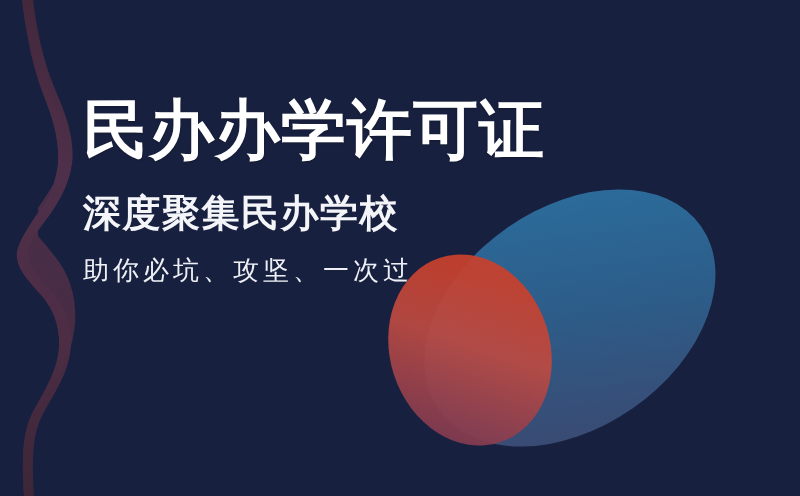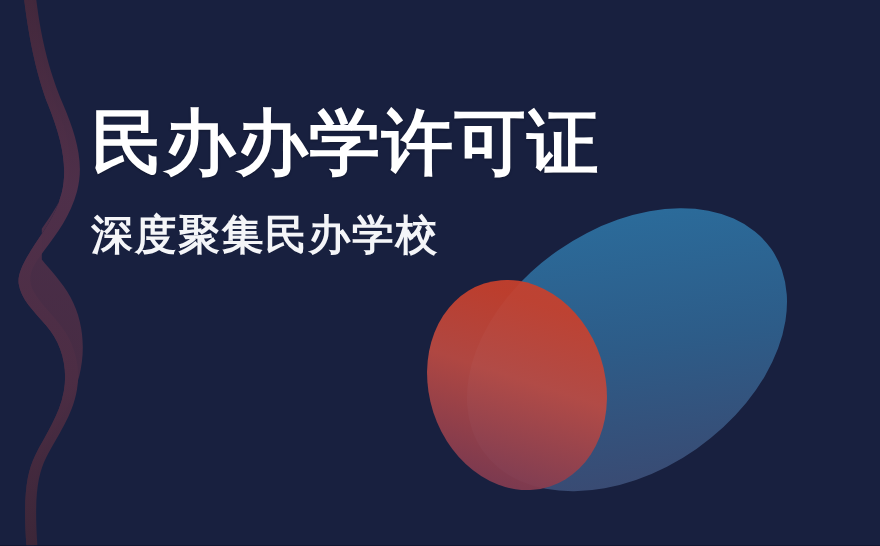--- a/index.html
+++ b/index.html
@@ -160,15 +160,16 @@
 
       <ellipse cx="570" cy="318" rx="160" ry="110" transform="rotate(-35 570 318)" fill="url(#gradBlue)" opacity="0.95"></ellipse>
 
       <ellipse cx="470" cy="350" rx="80" ry="97" transform="rotate(-18 470 350)" fill="url(#gradRed)" opacity="0.93"></ellipse>
     </svg>
   </div>
 
   <div class="content">
     <div class="title-line-2">民办办学许可证</div>
     <div class="subtitle">深度聚集民办学校</div>
+    <div class="tagline">助你必坑、攻坚、一次过</div>
   </div>
 
 </div>
 
 </body></html>

